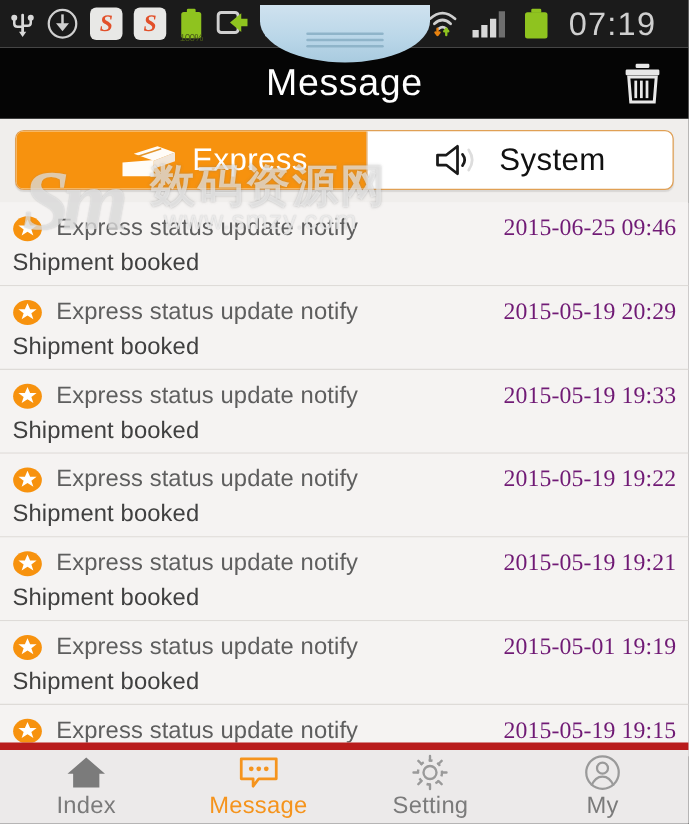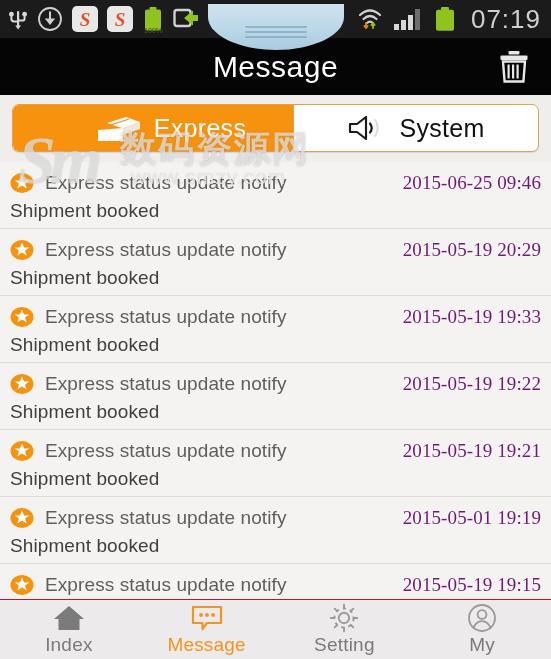--- a/index.html
+++ b/index.html
@@ -41,21 +41,21 @@
   .sb-ico {
     display: block;
     line-height: 0;
   }
   .sb-time {
     color: #cfcfcf;
     font-size: 26px;
     letter-spacing: 1px;
     font-weight: 400;
     margin-left: 4px;
-    margin-right: 2px;
+    margin-right: 18px;
   }
   .sogou {
     width: 26px; height: 26px;
     background: #e8e8e6;
     border-radius: 5px;
     display: flex; align-items: center; justify-content: center;
     font-size: 19px; font-weight: bold;
     color: #e2502a;
     font-family: "Liberation Serif", serif;
     font-style: italic;
@@ -208,21 +208,21 @@
     margin-top: -1px;
     letter-spacing: 0.1px;
   }
 
   
   .bottomnav {
     position: absolute;
     left: 0; right: 0; bottom: 0;
     height: 59px;
     background: #eceaea;
-    border-top: 1px solid #b91c1c;
+    border-top: 6px solid #b91c1c;
     display: flex;
     z-index: 5;
   }
   .nav-item {
     flex: 1;
     display: flex;
     flex-direction: column;
     align-items: center;
     justify-content: center;
     gap: 1px;

